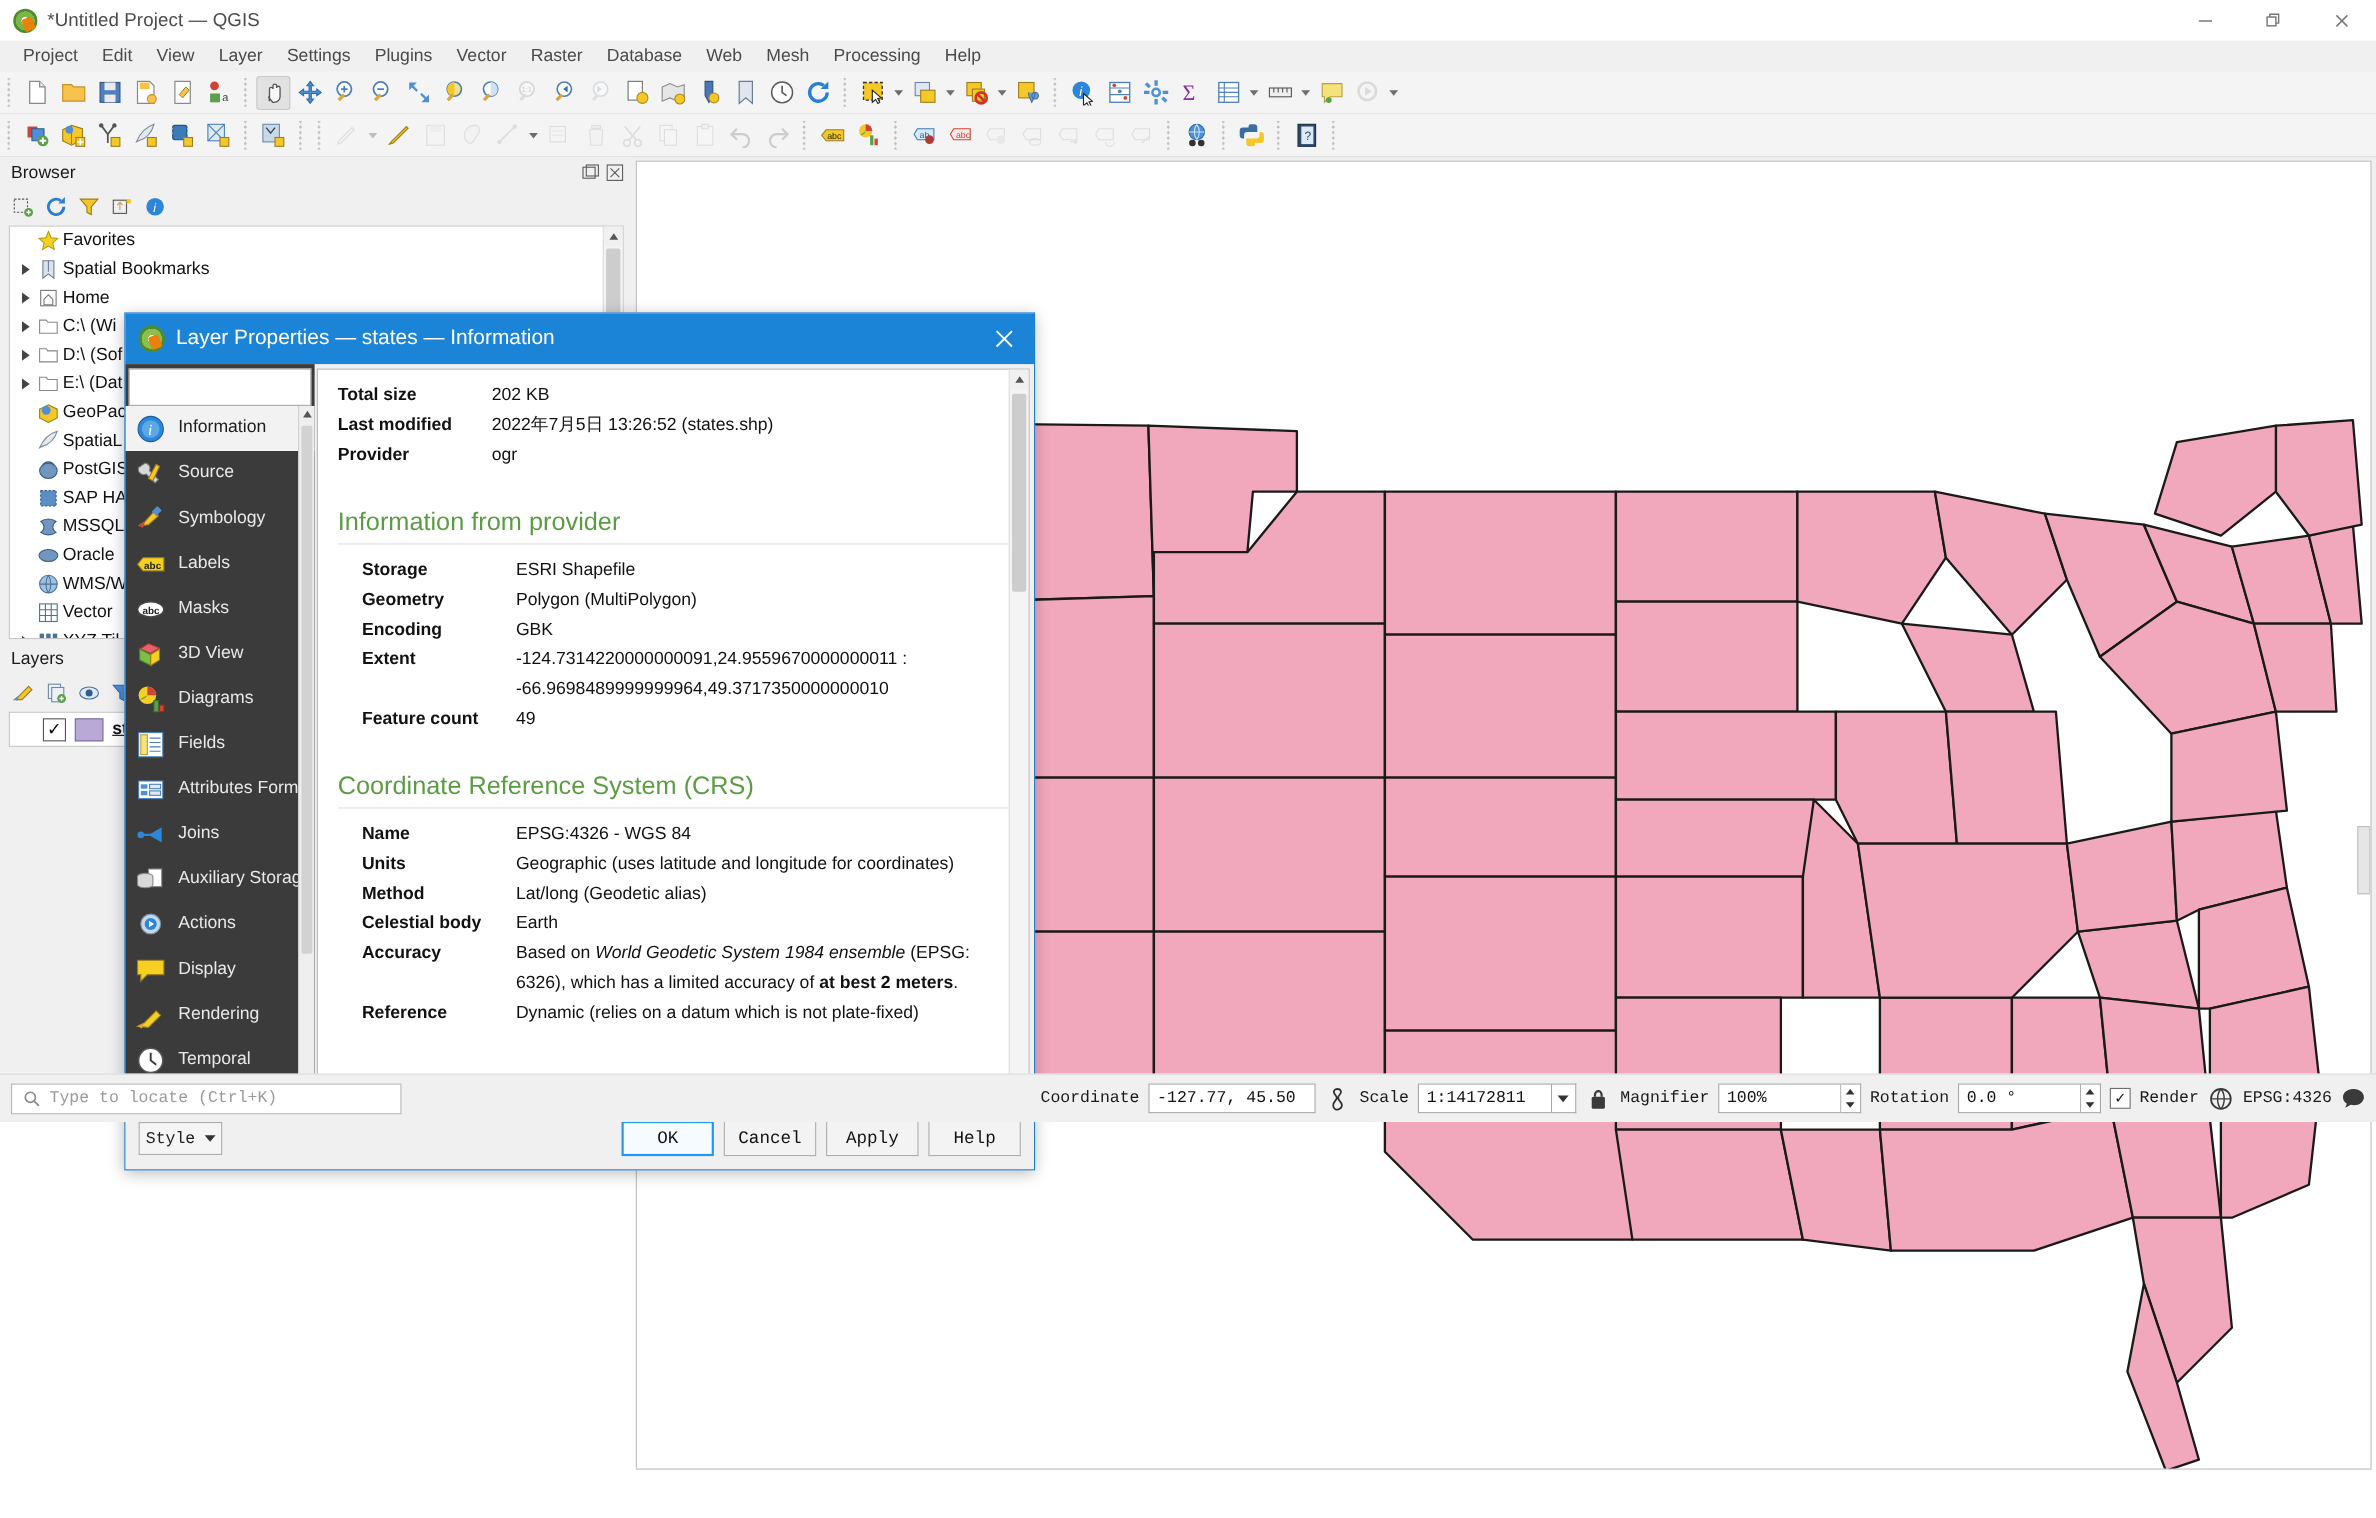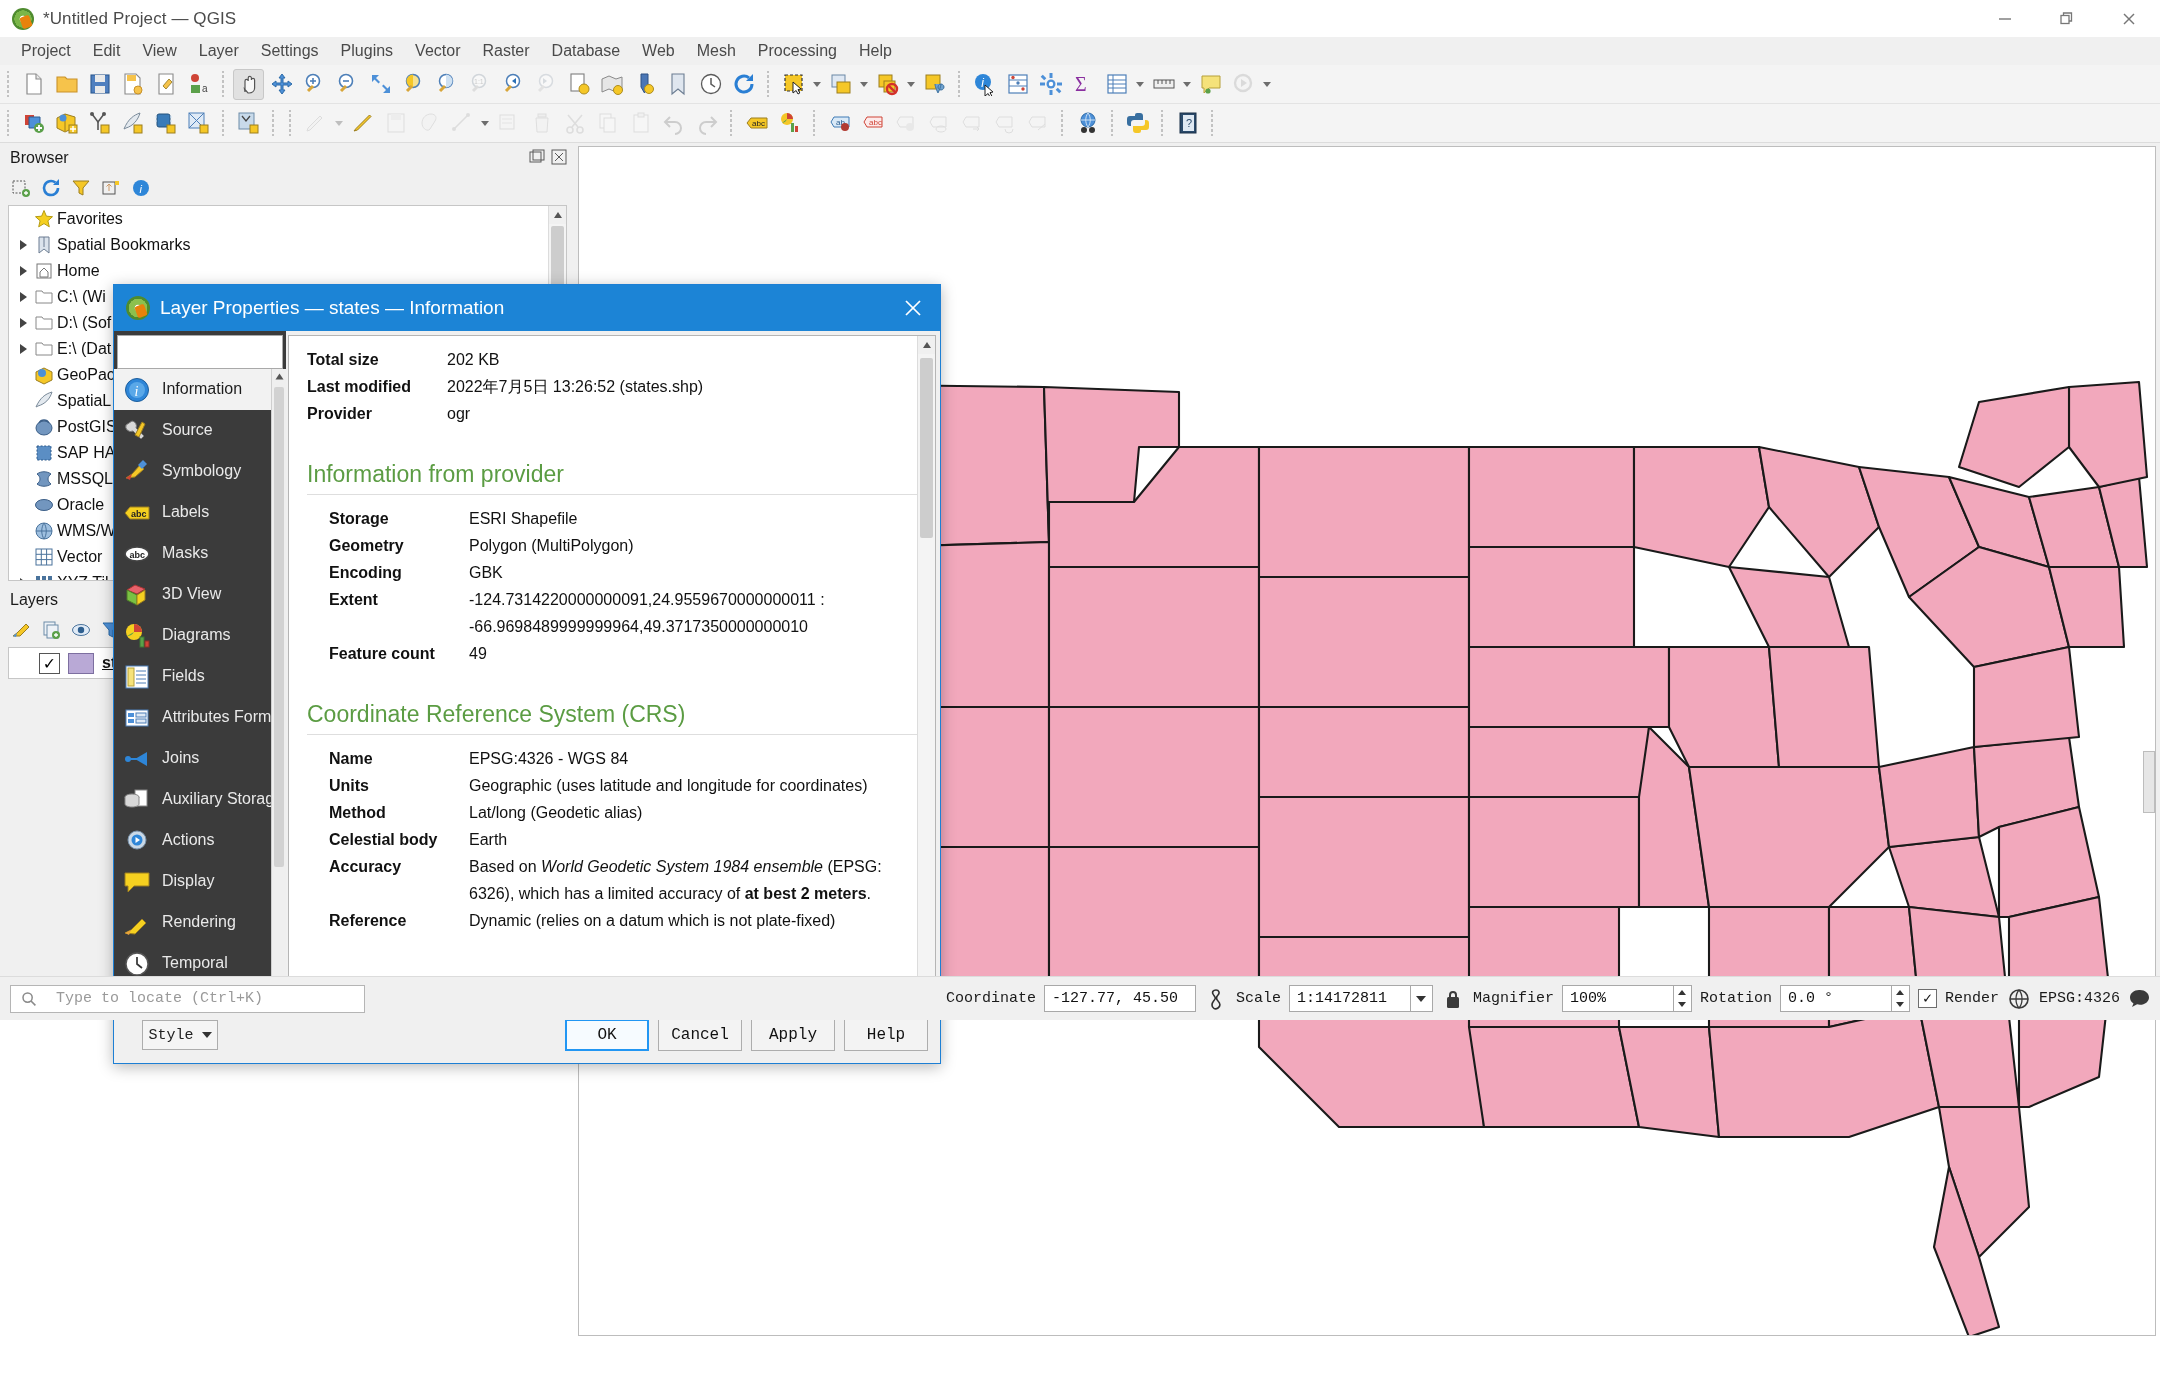--- a/index.html
+++ b/index.html
@@ -208,21 +208,21 @@
   .sec-title {
     color: #5b9c43; font-size: 23px; margin: 34px 0 6px 0;
   }
   .sec-rule { height:1px; background:#dedede; margin-bottom: 10px; }
   .indent { padding-left: 22px; }
   .content-scroll {
     position:absolute; right:0; top:0; bottom:0; width: 18px; background:#f4f4f4;
     border-left:1px solid #dcdcdc;
   }
   .dlg-footer {
-    position:absolute; left:16px; right:0; bottom:0; height: 56px;
+    position:absolute; left:0; right:0; bottom:0; height: 56px;
     display:flex; align-items:center; padding: 0 12px;
   }
   .style-btn {
     height: 30px; min-width: 76px; border: 1px solid #adadad; background:#f5f5f5;
     display:flex; align-items:center; justify-content:center; gap:8px;
     font-family:"Liberation Mono", monospace; font-size: 15px; color:#222;
   }
   .style-btn i {
     width:0;height:0;border-left:5px solid transparent;border-right:5px solid transparent;
     border-top:6px solid #333;
@@ -237,21 +237,21 @@
   .dbtn.default { border: 2px solid #2196f3; background: #f6fbff; }
 
   
   .statusbar {
     position:absolute; left:0; bottom:0; width: 2160px; height: 44px;
     background:#f0f0f0; display:flex; align-items:center;
     border-top: 1px solid #dcdcdc;
   }
   .locator {
     margin-left: 10px; width: 355px; height: 28px; background:#fff;
-    border:1px solid #b5b5b5; display:flex; align-items:center; gap:19px; padding-left:10px;
+    border:1px solid #b5b5b5; display:flex; align-items:center; gap:8px; padding-left:10px;
     font-family:"Liberation Mono", monospace; font-size: 15px; color:#9a9a9a;
   }
   .status-right {
     position:absolute; right: 8px; display:flex; align-items:center; gap: 8px;
     font-family:"Liberation Mono", monospace; font-size: 15px; color:#1a1a1a;
   }
   .sb-label { white-space: nowrap; }
   .sb-field {
     height: 27px; background:#fff; border:1px solid #a8a8a8;
     display:flex; align-items:center; padding: 0 7px;

